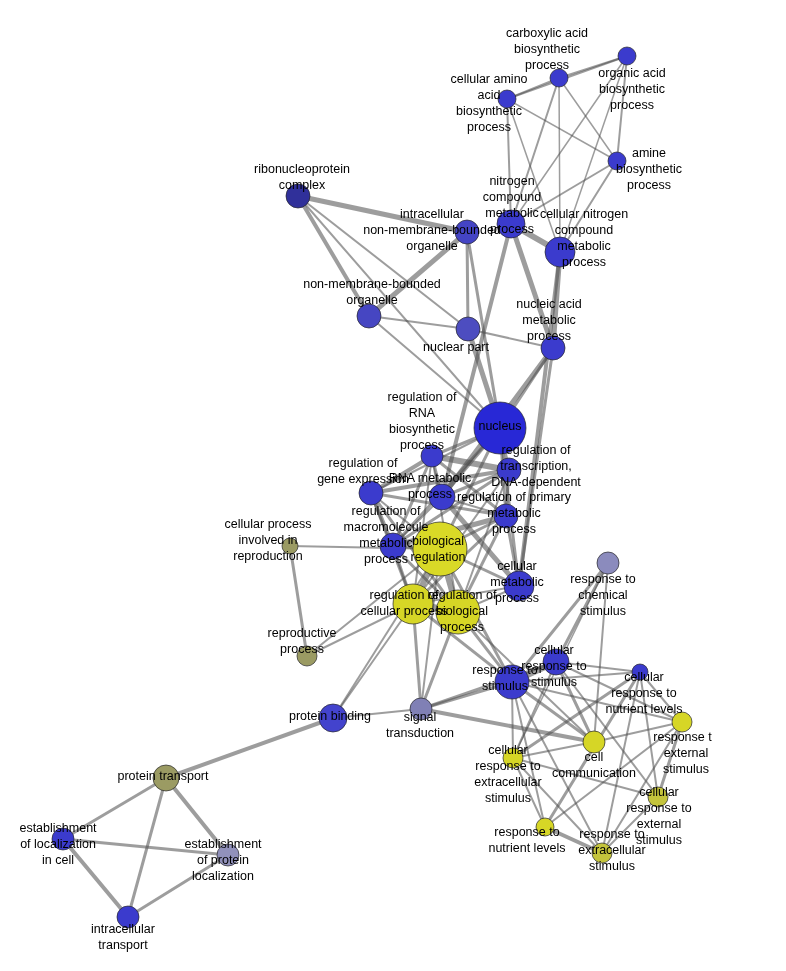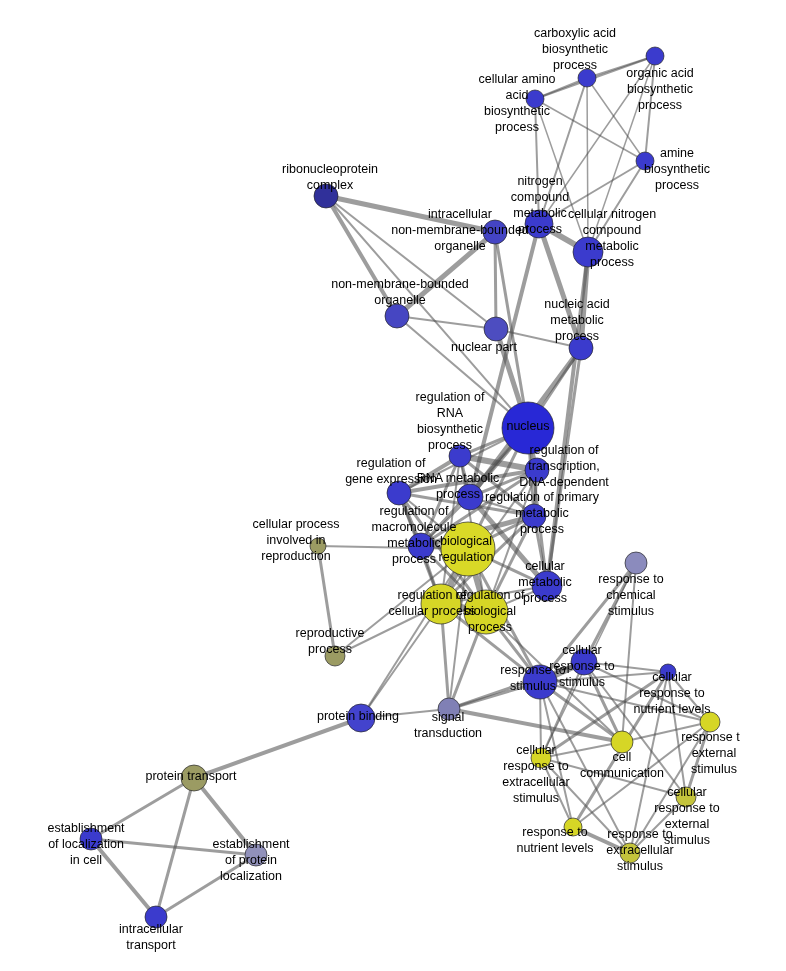--- a/index.html
+++ b/index.html
@@ -7,21 +7,20 @@
     padding: 0;
     background: #ffffff;
     font-family: "Liberation Sans", sans-serif;
   }
   .canvas-wrap {
     width: 712px;
     height: 971px;
     position: relative;
     background: #ffffff;
     overflow: hidden;
-    padding-left: 28px;
   }
   svg { display: block; }
   .node-label {
     font-family: "Liberation Sans", sans-serif;
     font-size: 12.5px;
     fill: #000000;
   }
   .node-label tspan { dominant-baseline: central; }
 </style>
 </head>

